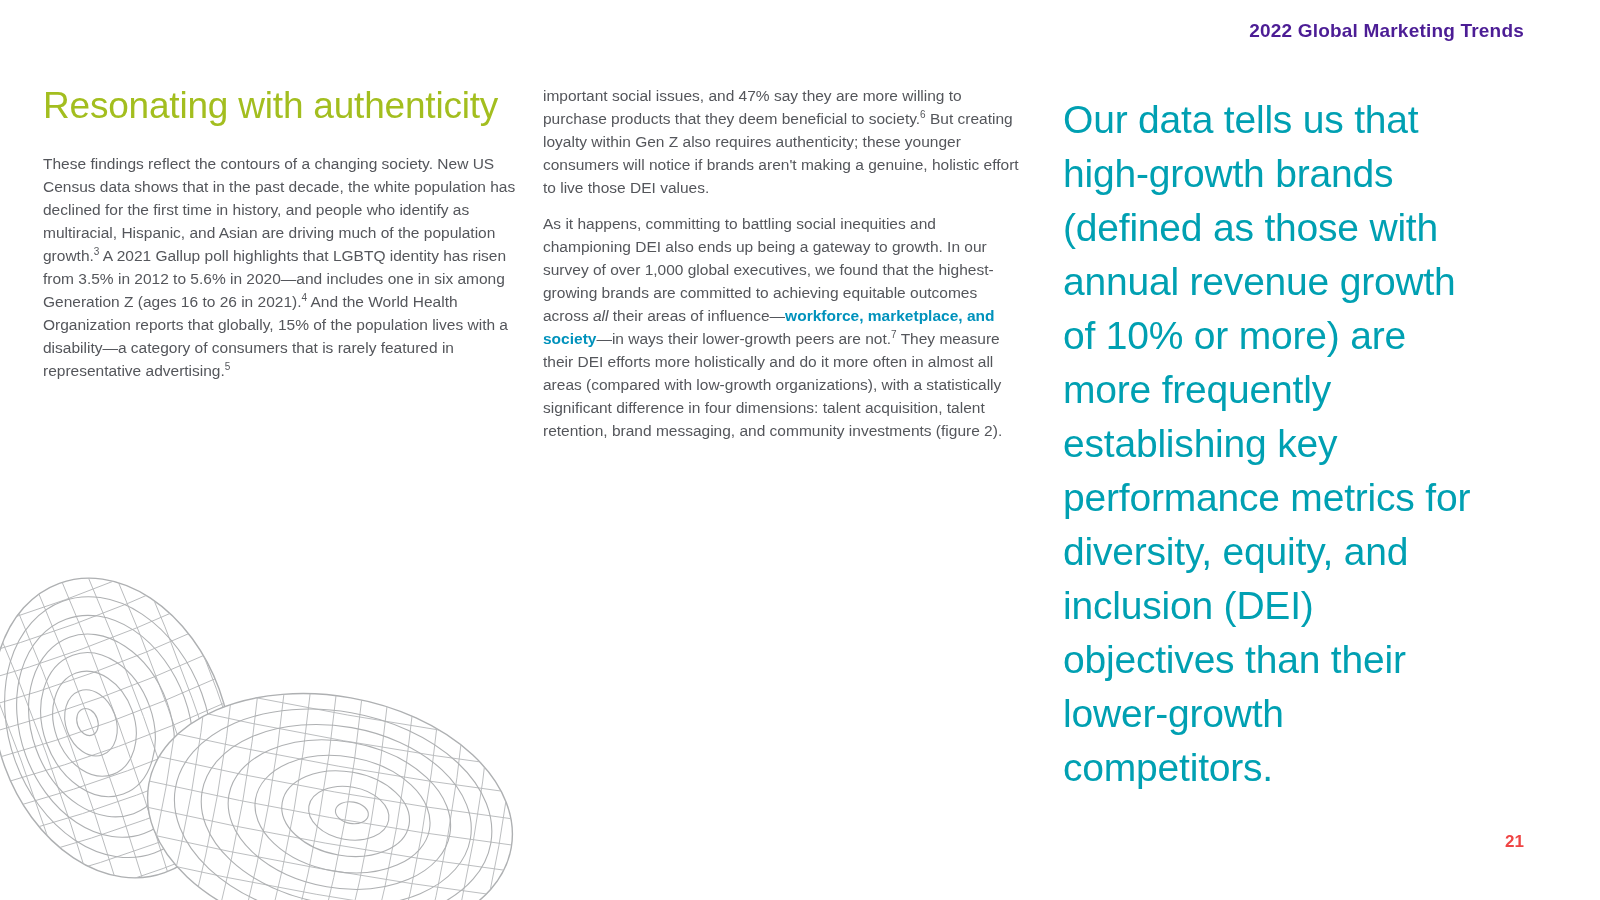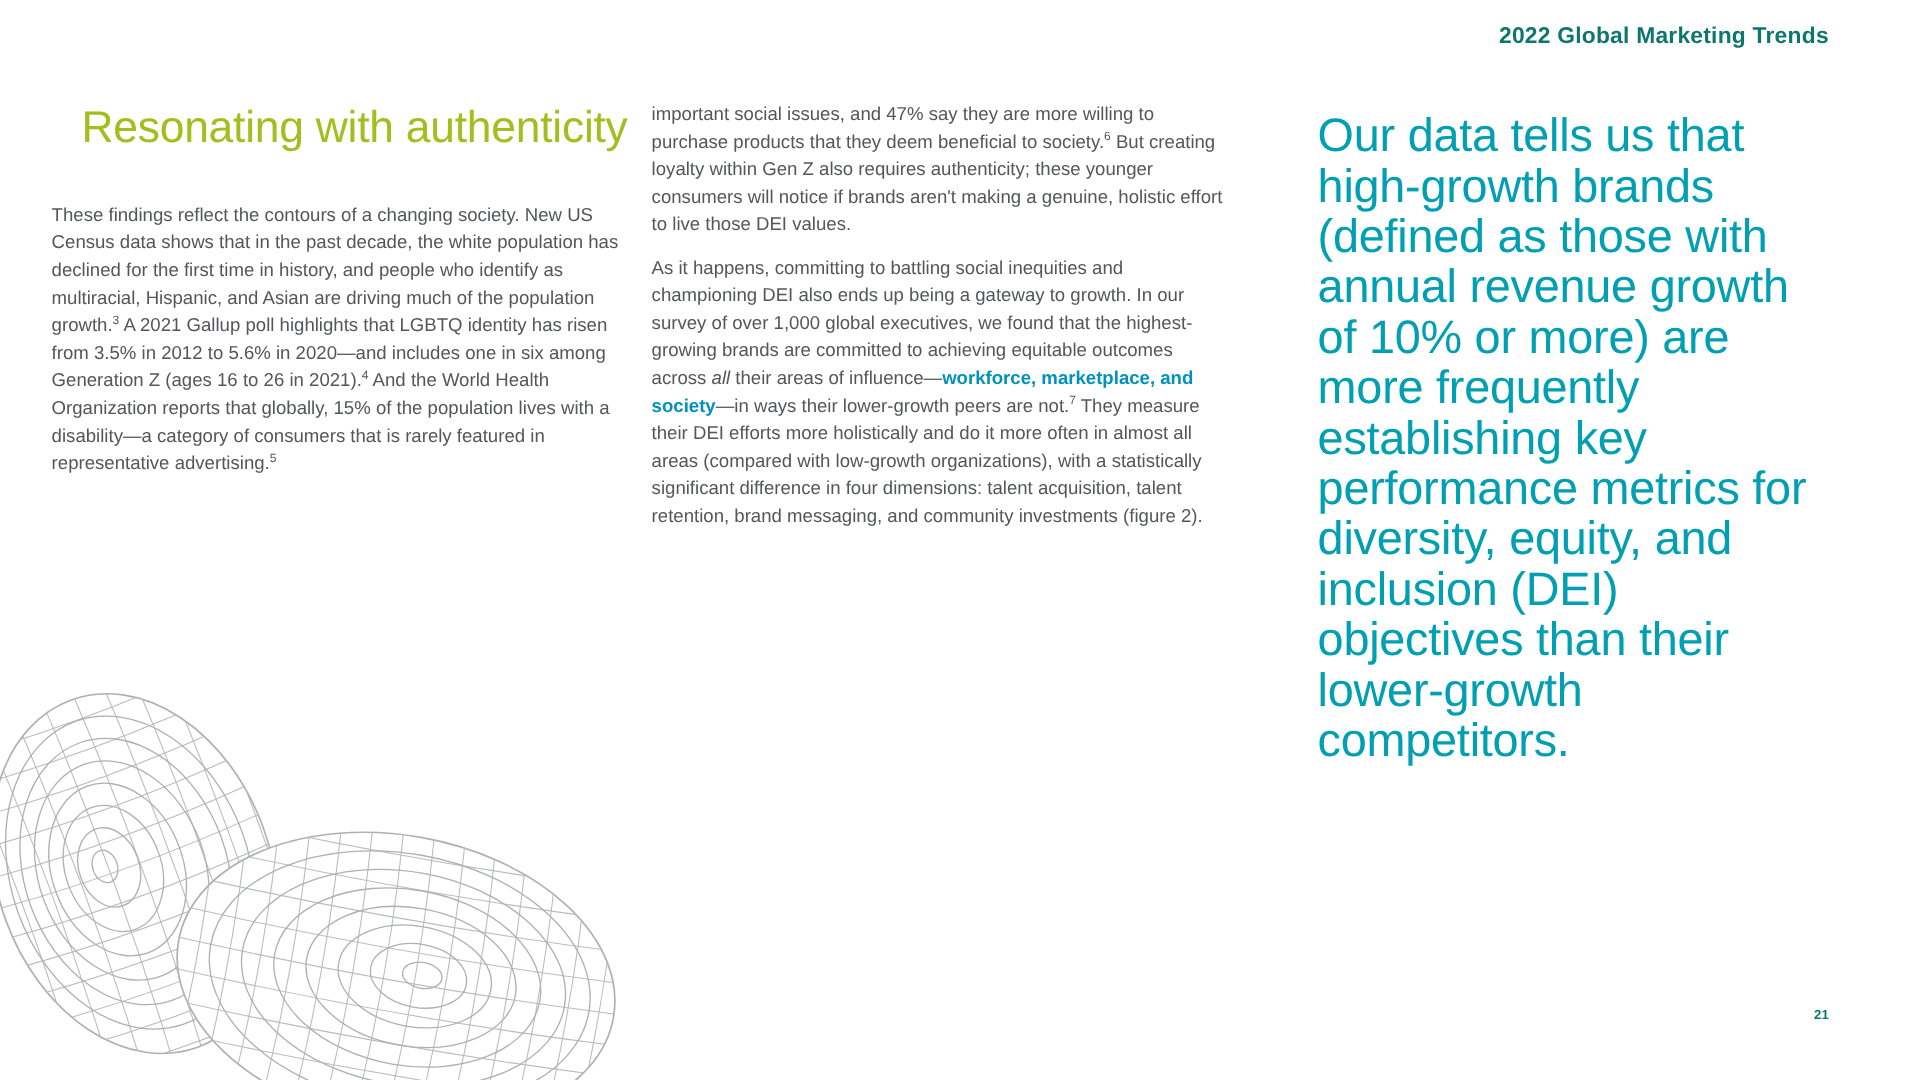--- a/index.html
+++ b/index.html
@@ -2,45 +2,44 @@
 <html><head>
 <meta charset="utf-8">
 <style>
   html,body { margin:0; padding:0; background:#ffffff; }
   .page {
     position:relative; width:1600px; height:900px; background:#ffffff;
     overflow:hidden; font-family:"Liberation Sans", sans-serif;
   }
   .header-title {
     position:absolute; top:20px; right:76px;
-    font-size:19px; font-weight:700; color:#0f766e; letter-spacing:0.2px;
+    font-size:19px; font-weight:700; color:#4c1d95; letter-spacing:0.2px;
   }
   .article-title {
     font-size:37px; line-height:44px; font-weight:400; color:#a3be1f;
-    margin:0 0 40px 0; letter-spacing:-0.2px;text-align:right;
+    margin:0 0 24px 0; letter-spacing:-0.2px;
   }
   .col {
     position:absolute; top:84px; color:#54565b;
     font-size:15.5px; line-height:23px;
   }
   .col-1 { left:43px;  width:480px; }
   .col-2 { left:543px; width:481px; }
   p.body { margin:0 0 13px 0; }
   sup { font-size:10px; line-height:0; vertical-align:super; }
   .italic { font-style:italic;margin-top:20px; }
   .link { color:#0092bc; font-weight:700; cursor:pointer; text-decoration:none; }
   .pullquote {
     position:absolute; left:1063px; top:93px; width:432px;
-    font-size:39px; line-height:42px; font-weight:400; color:#00a0b2;
+    font-size:39px; line-height:54px; font-weight:400; color:#00a0b2;
     letter-spacing:-0.2px;
-    margin-left:35px;
   }
   .page-number {
     position:absolute; right:76px; bottom:48px;
-    font-size:11px; font-weight:700; color:#0f766e;
+    font-size:17px; font-weight:700; color:#ef4444;
   }
   #pebbles { position:absolute; left:0; top:552px; }
 </style>
 </head>
 <body>
 
 <div class="page">
 
   <div class="header-title">2022 Global Marketing Trends</div>
 

